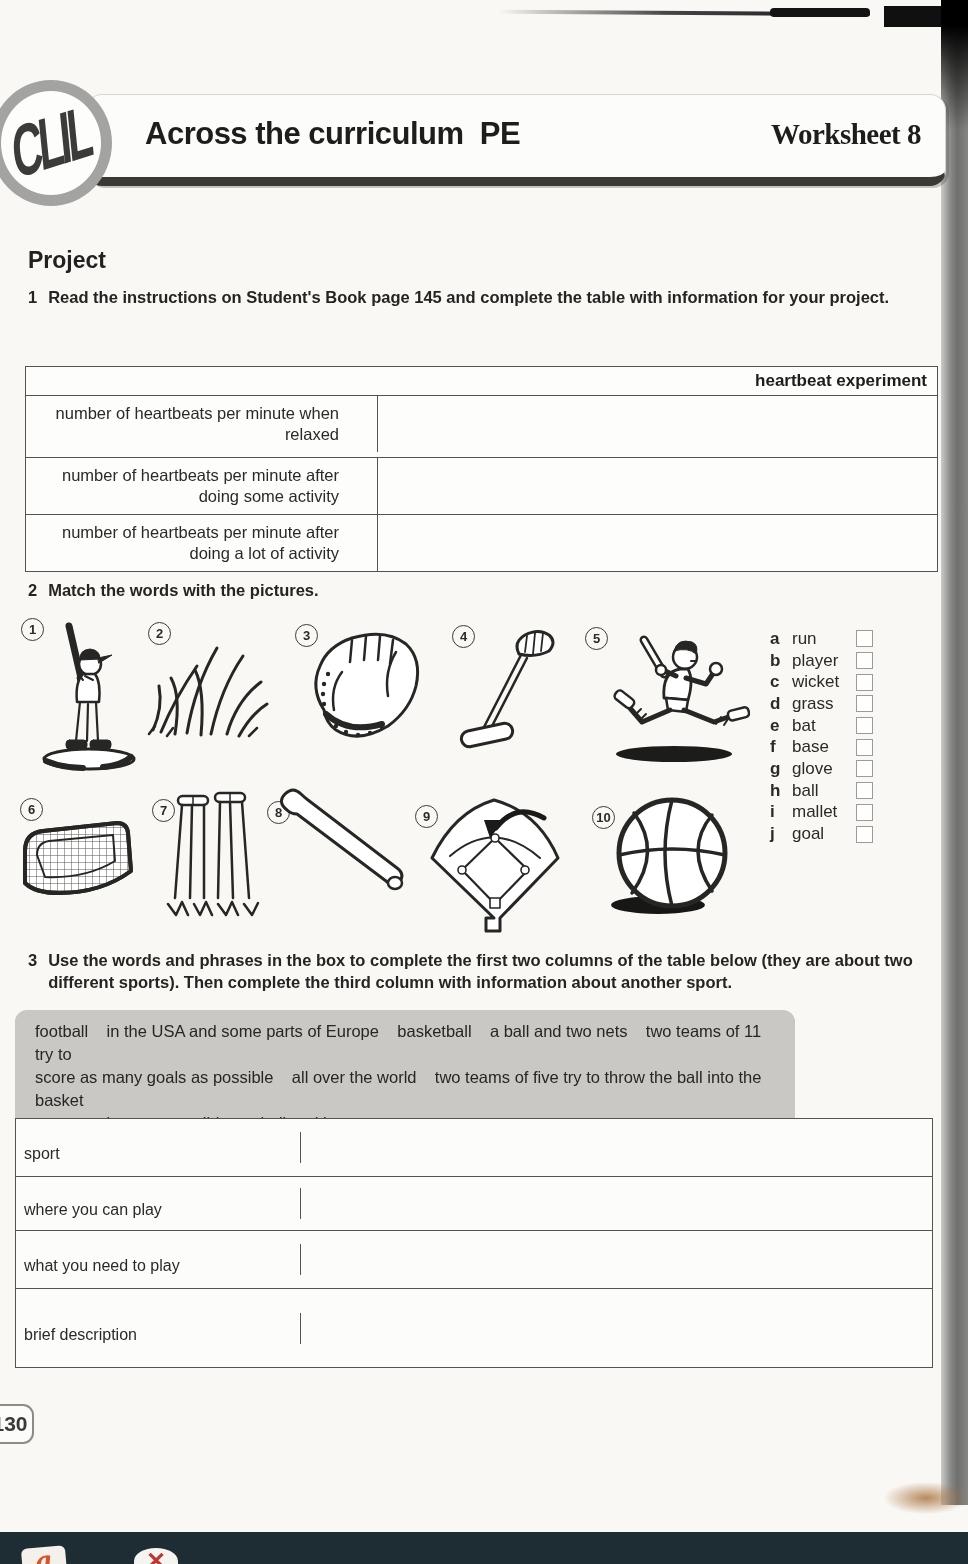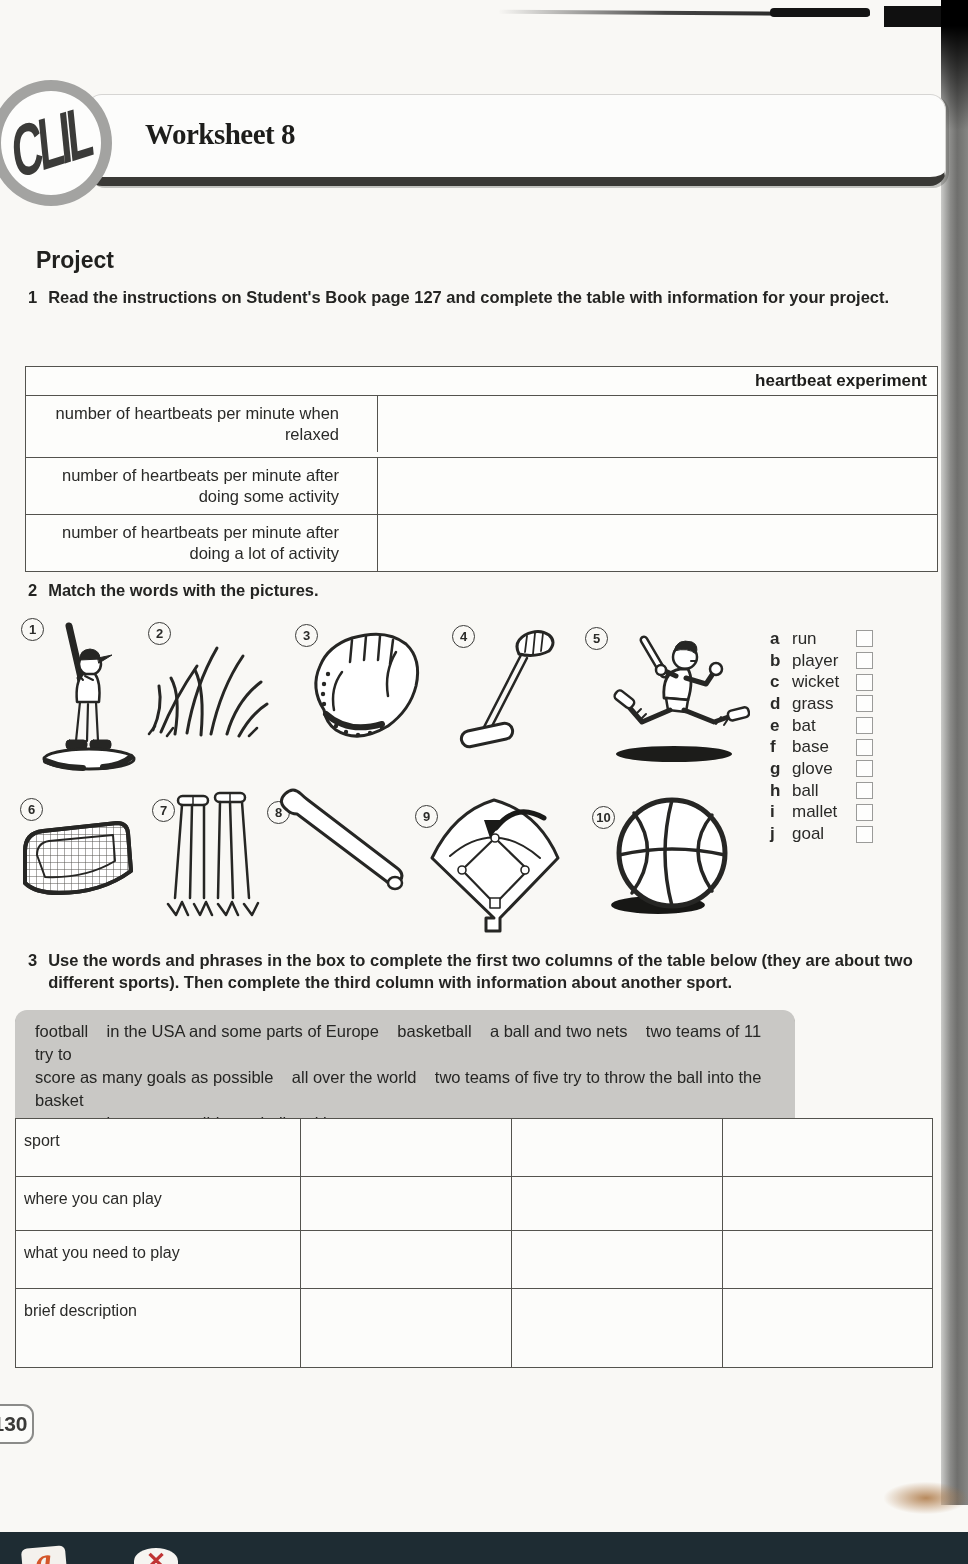--- a/index.html
+++ b/index.html
@@ -24,21 +24,21 @@
     background:#fcfcfb;border:1px solid #d6d5d3;border-bottom:9px solid #3a3936;border-radius:16px;
     box-shadow:3px 2px 0 rgba(60,60,58,.28);
     display:flex;align-items:center;justify-content:space-between;padding:0 24px 4px 58px;}
   .header-title{font-size:31px;font-weight:bold;white-space:pre;letter-spacing:-.5px;}
   .header-ws{font-size:29px;font-weight:bold;letter-spacing:-.5px;font-family:Liberation Serif, serif;}
   .logo{position:absolute;left:-10px;top:80px;width:100px;height:104px;border-radius:50%;
     border:11px solid #a3a3a1;background:#fdfdfc;display:flex;align-items:center;justify-content:center;overflow:hidden;}
   .logo-text{font-weight:bold;font-size:42px;letter-spacing:-4px;color:#3b3b39;
     transform:scaleY(1.75) rotate(-10deg);}
   
-  .sec-heading{position:absolute;left:36px;font-size:23px;font-weight:bold;color:#21211f;}
+  .sec-heading{position:absolute;left:28px;font-size:23px;font-weight:bold;color:#21211f;}
   .exline{position:absolute;display:flex;gap:11px;font-weight:bold;font-size:16.5px;line-height:1.33;color:#242422;}
   .exnum{flex:0 0 auto;}
   
   .hb{position:absolute;left:25px;top:366px;width:913px;box-sizing:border-box;
     border:1.5px solid #54534e;background:#fdfdfb;text-align:right;}
   .hb-title{border-bottom:1.5px solid #54534e;font-weight:bold;font-size:17px;padding:4px 10px;}
   .hb-row{display:flex;border-bottom:1.5px solid #54534e;}
   .hb-row:last-child{border-bottom:none;}
   .hb-label{width:352px;box-sizing:border-box;border-right:1.5px solid #54534e;
     padding:7px 38px 6px 9px;font-size:16.5px;line-height:1.3;color:#2a2a28;}
@@ -55,21 +55,21 @@
   .wletter{width:22px;font-weight:bold;}
   .wword{width:62px;}
   .wcheck{width:15px;height:15px;border:1.6px solid #9b9b99;background:#fefefd;margin-left:2px;}
   
   .wordbox{position:absolute;left:15px;top:1010px;width:780px;box-sizing:border-box;
     background:#c9c8c5;border-radius:12px;border-bottom:7px solid #747370;box-shadow:0 2px 0 #55544f;
     padding:10px 16px 12px 20px;font-size:16.5px;line-height:1.4;color:#262624;white-space:pre-wrap;}
   
   .sports{position:absolute;left:15px;top:1118px;width:918px;box-sizing:border-box;
     border:1.5px solid #54534e;background:#fcfcfa;}
-  .sp-row{display:flex;border-bottom:1.5px solid #54534e;}
+  .sp-row{display:flex;border-bottom:1.5px solid #54534e;align-items:center;}
   .sp-row:last-child{border-bottom:none;}
   .sp-label{width:285px;box-sizing:border-box;border-right:1.5px solid #54534e;
     padding:13px 8px 0 8px;font-size:16px;color:#2a2a28;}
   .sp-cell{width:211px;box-sizing:border-box;border-right:1.5px solid #54534e;}
   .sp-cell.last{flex:1;border-right:none;}
   .sp-row.r1{min-height:57px;}.sp-row.r2{min-height:53px;}.sp-row.r3{min-height:57px;}.sp-row.r4{min-height:78px;}
   
   .pagenum{position:absolute;left:-14px;top:1404px;width:48px;height:40px;box-sizing:border-box;
     background:#fcfcfa;border:2.5px solid #8b8b89;border-radius:11px;
     display:flex;align-items:center;justify-content:center;font-weight:bold;font-size:21px;color:#3a3a38;}
@@ -86,30 +86,31 @@
 <body>
 
 <div class="scanline1"></div>
 <div class="scanline2"></div>
 <div class="scancorner"></div>
 <div class="edge-strip"></div>
 <div class="edge-top"></div>
 <div class="smudge"></div>
 
 <div class="header-bar">
+  <span class="header-title">Across the curriculum  PE</span>
   <span class="header-ws">Worksheet 8</span>
 </div>
 <div class="logo">
   <span class="logo-text">CLIL</span>
 </div>
 
 <div class="sec-heading" style="top:247px">Project</div>
 <div class="exline" style="left:28px;top:287px;width:893px">
   <span class="exnum">1</span>
-  <span>Read the instructions on Student's Book page 127 and complete the table with information for your project.</span>
+  <span>Read the instructions on Student's Book page 145 and complete the table with information for your project.</span>
 </div>
 
 <div class="hb">
   <div class="hb-title">heartbeat experiment</div>
   <div class="hb-row r1">
     <div class="hb-label">number of heartbeats per minute when relaxed</div>
     <div class="hb-value"></div>
   </div>
   <div class="hb-row r2">
     <div class="hb-label">number of heartbeats per minute after doing some activity</div>

